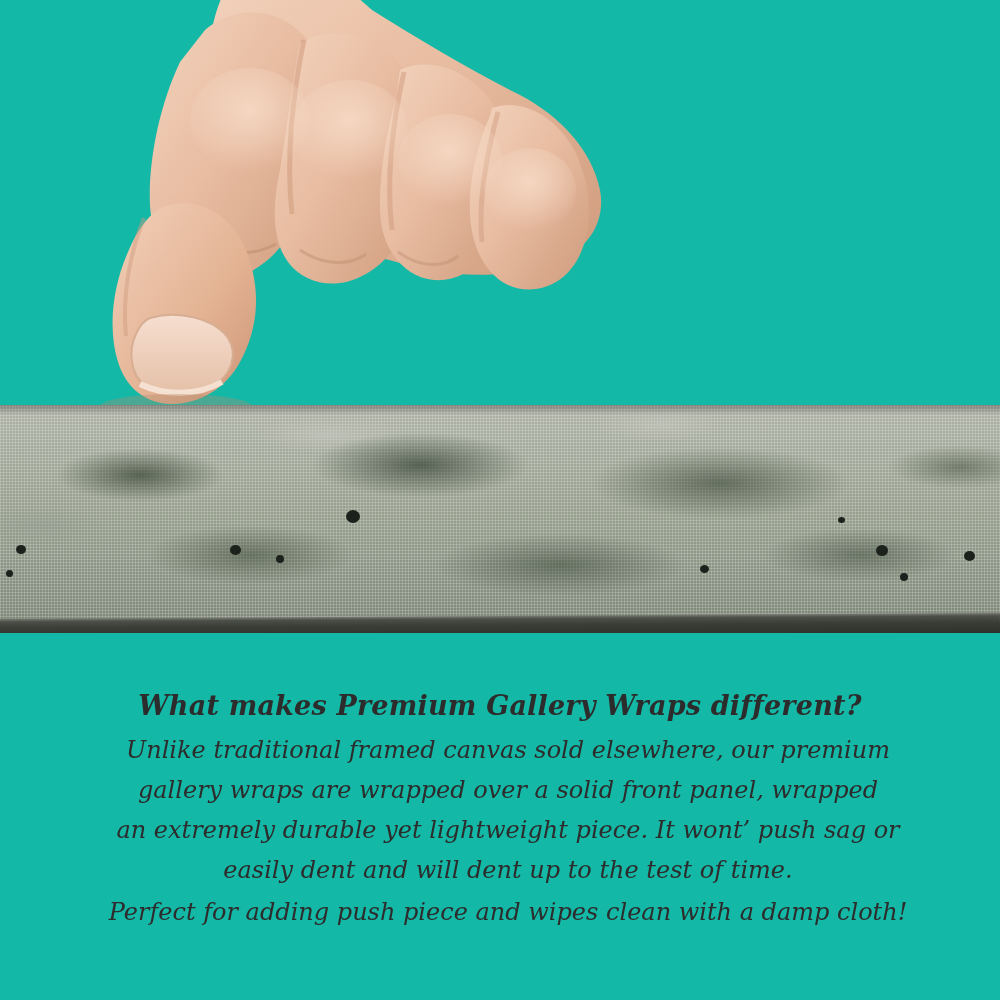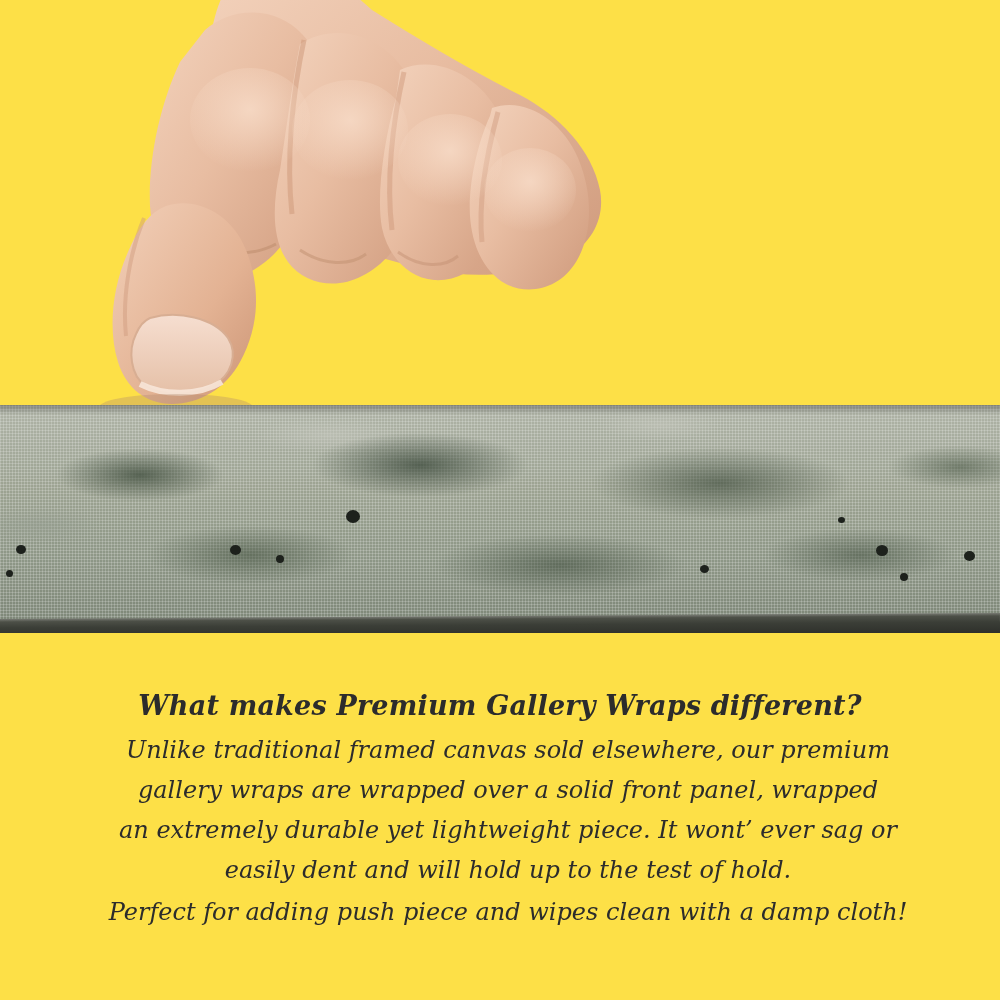--- a/index.html
+++ b/index.html
@@ -11,21 +11,21 @@
     width: 1000px;
     height: 1000px;
     position: relative;
     overflow: hidden;
     font-family: "DejaVu Sans", sans-serif;
   }
 
   .stage {
     position: absolute;
     inset: 0;
-    background: #fde047;
+    background: #14b8a6;
   }
 
   
   .hand-wrap {
     position: absolute;
     left: 0;
     top: 0;
     width: 1000px;
     height: 420px;
     overflow: hidden;
@@ -235,19 +235,19 @@
     <div class="strip-edge">
       <div class="strip-edge-hi"></div>
     </div>
   </div>
 
   <div class="caption">
     <div class="caption-title">What makes Premium Gallery Wraps different?</div>
     <div class="caption-body">
       <p>Unlike traditional framed canvas sold elsewhere, our premium</p>
       <p>gallery wraps are wrapped over a solid front panel, wrapped</p>
-      <p>an extremely durable yet lightweight piece. It wont’ ever sag or</p>
-      <p>easily dent and will hold up to the test of hold.</p>
+      <p>an extremely durable yet lightweight piece. It wont’ push sag or</p>
+      <p>easily dent and will dent up to the test of time.</p>
       <p class="last">Perfect for adding push piece and wipes clean with a damp cloth!</p>
     </div>
   </div>
 
 </div>
 
 </body></html>

